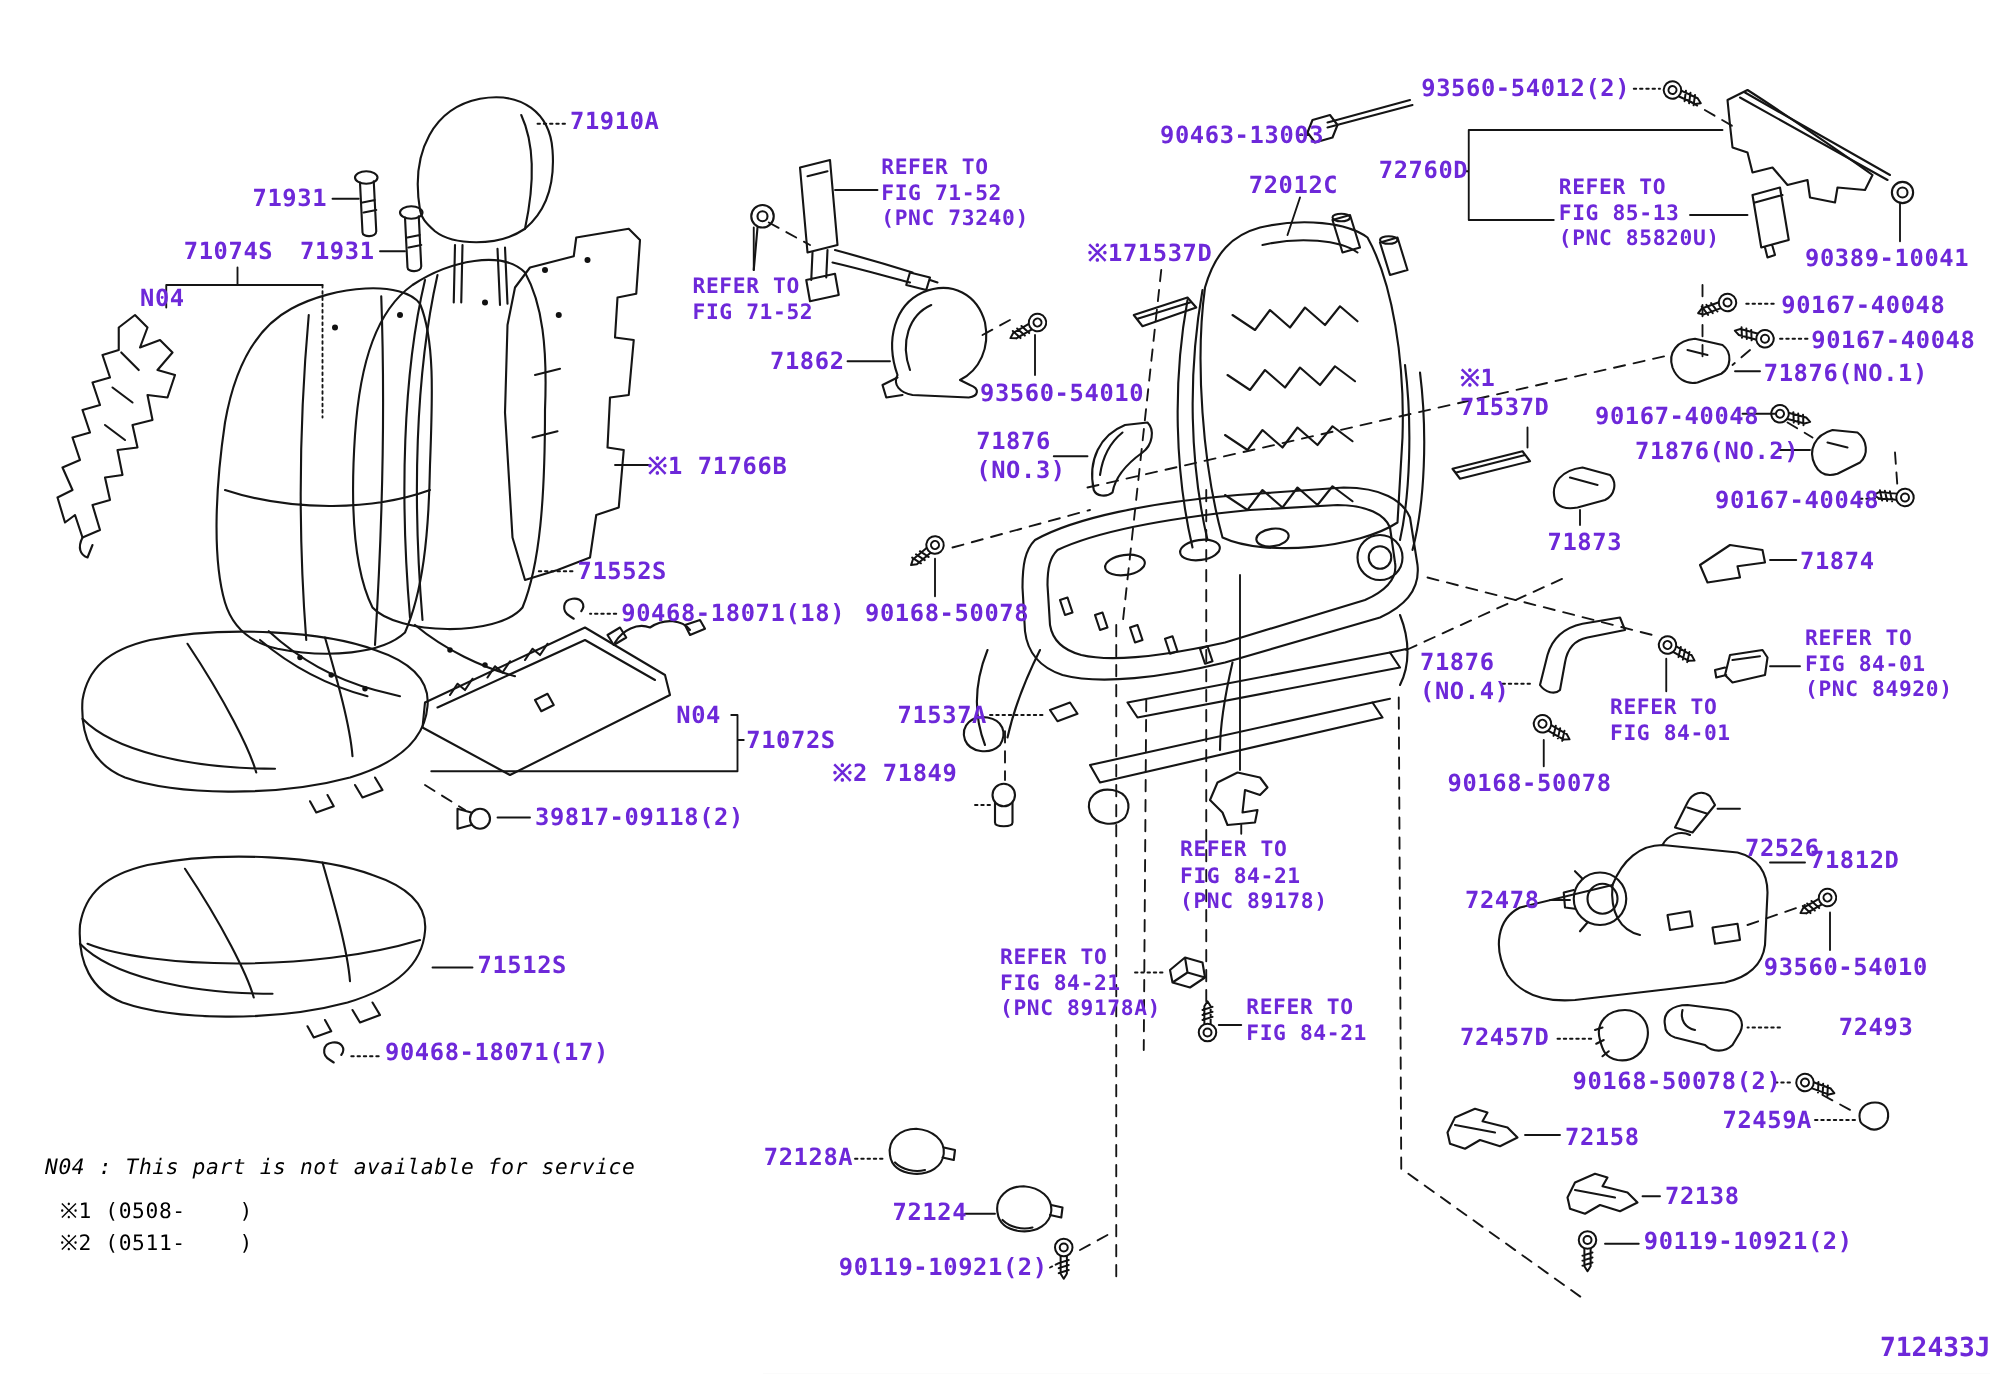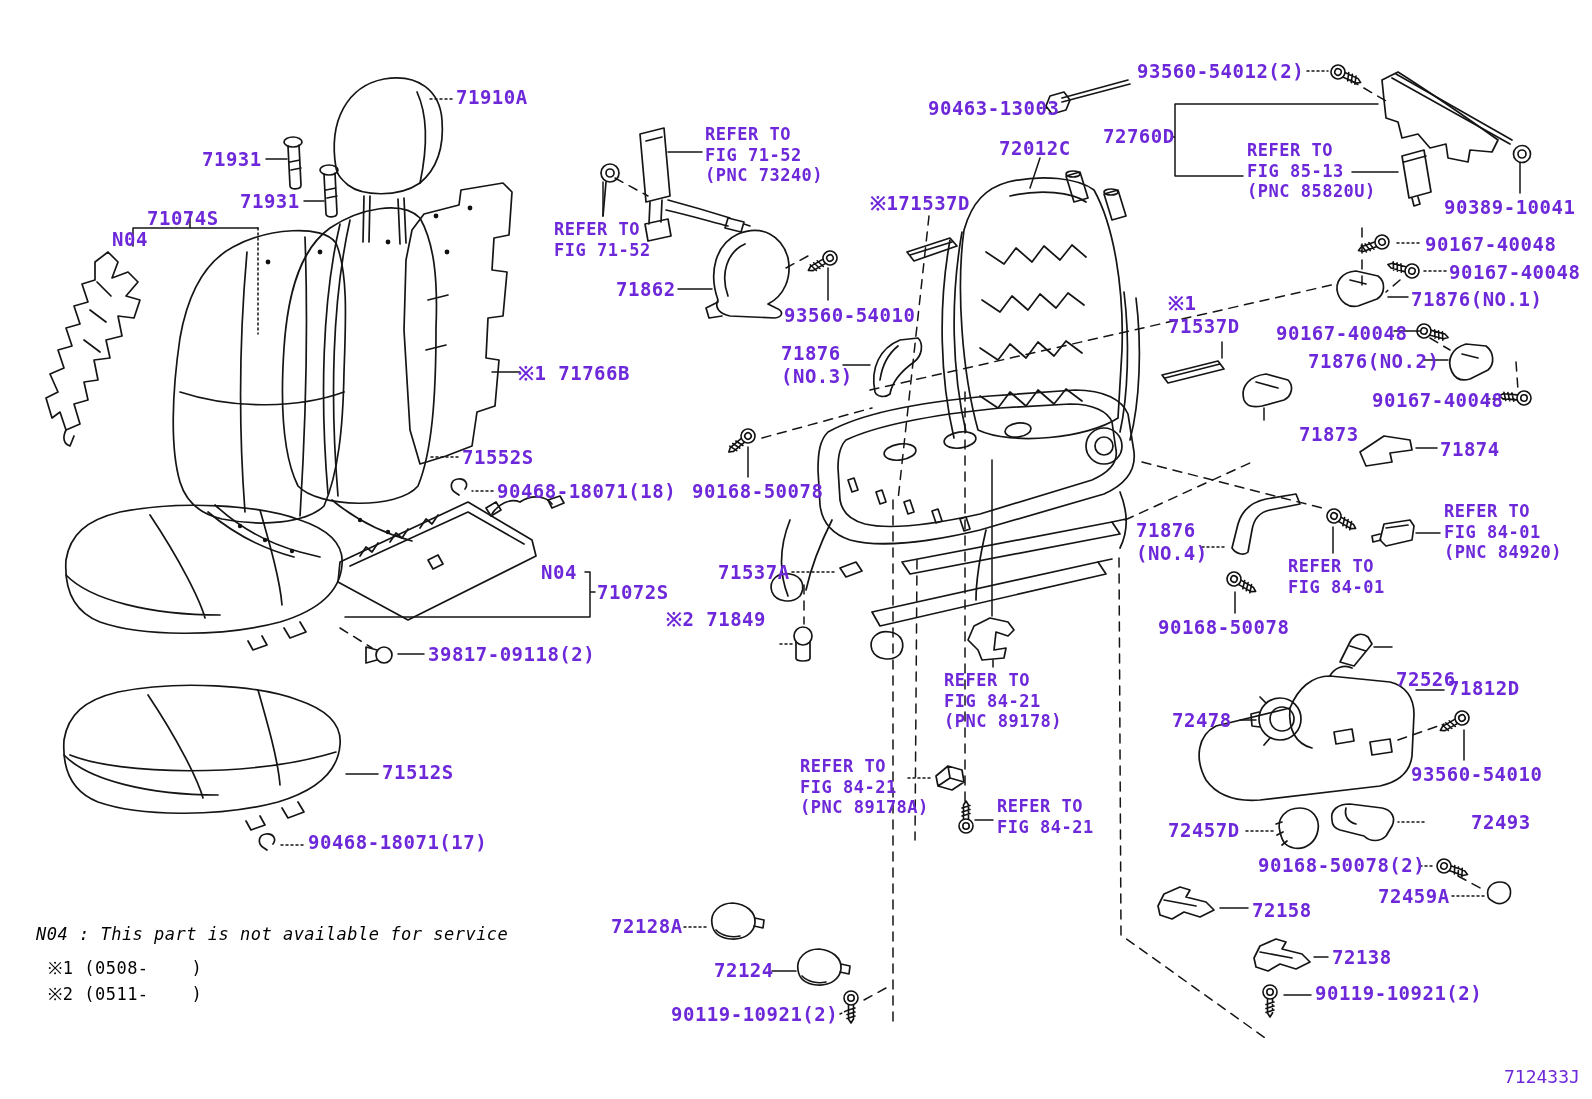--- a/index.html
+++ b/index.html
@@ -3,21 +3,21 @@
 <meta charset="utf-8">
 <style>
   html,body{margin:0;padding:0;}
   body{background:#e8e8e8;font-family:"DejaVu Sans Mono","Liberation Mono",monospace;}
   #stage{position:relative;width:1592px;height:1099px;background:#ffffff;overflow:hidden;}
   #art-svg{position:absolute;left:0;top:0;}
   #labels-layer{position:absolute;left:0;top:0;width:100%;height:100%;}
   .label{position:absolute;color:#6d28d9;white-space:pre;line-height:1.22;}
   .label.part{font-size:19px;font-weight:bold;letter-spacing:0.5px;}
   .label.ref{font-size:17px;font-weight:bold;letter-spacing:0.5px;}
-  .label.docnum{font-size:18px;font-weight:normal;}
+  .label.docnum{font-size:21px;font-weight:bold;}
   .footer-note{position:absolute;color:#000;font-size:17px;white-space:pre;font-weight:normal;letter-spacing:0.5px;}
 </style>
 </head>
 <body>
 
 <div id="stage">
 
   <svg id="art-svg" width="1592" height="1099" viewBox="0 0 1592 1099">
     <defs>
       <g id="scr" stroke="#111" fill="none" stroke-width="1.6">
@@ -380,21 +380,21 @@
         <path d="M340,628 L372,648"></path>
         <path d="M804,585 L804,624"></path>
       </g>
     </g>
   </svg>
 
   <div id="labels-layer">
       <div class="label part" style="left: 456px; top: 86px;">71910A</div>
       <div class="label part" style="left: 202px; top: 148px;">71931</div>
       <div class="label part" style="left: 240px; top: 190px;">71931</div>
-      <div class="label part" style="left: 147px; top: 207px;">71074S</div>
+      <div class="label part" style="left: 147px; top: 190px;">71074S</div>
       <div class="label part" style="left: 112px; top: 228px;">N04</div>
       <div class="label ref" style="left: 705px; top: 124px;">REFER TO
 FIG 71-52
 (PNC 73240)</div>
       <div class="label ref" style="left: 554px; top: 219px;">REFER TO
 FIG 71-52</div>
       <div class="label part" style="left: 616px; top: 278px;">71862</div>
       <div class="label part" style="left: 784px; top: 304px;">93560-54010</div>
       <div class="label part" style="left: 870px; top: 192px;">※171537D</div>
       <div class="label part" style="left: 928px; top: 97px;">90463-13003</div>
@@ -406,21 +406,21 @@
 (PNC 85820U)</div>
       <div class="label part" style="left: 1444px; top: 196px;">90389-10041</div>
       <div class="label part" style="left: 1425px; top: 233px;">90167-40048</div>
       <div class="label part" style="left: 1449px; top: 261px;">90167-40048</div>
       <div class="label part" style="left: 1411px; top: 288px;">71876(NO.1)</div>
       <div class="label part" style="left: 1168px; top: 292px;">※1
 71537D</div>
       <div class="label part" style="left: 1276px; top: 322px;">90167-40048</div>
       <div class="label part" style="left: 1308px; top: 350px;">71876(NO.2)</div>
       <div class="label part" style="left: 1372px; top: 389px;">90167-40048</div>
-      <div class="label part" style="left: 1299px; top: 423px;">71873</div>
+      <div class="label part" style="left: 1238px; top: 423px;">71873</div>
       <div class="label part" style="left: 1440px; top: 438px;">71874</div>
       <div class="label part" style="left: 518px; top: 362px;">※1 71766B</div>
       <div class="label part" style="left: 462px; top: 446px;">71552S</div>
       <div class="label part" style="left: 497px; top: 480px;">90468-18071(18)</div>
       <div class="label part" style="left: 541px; top: 561px;">N04</div>
       <div class="label part" style="left: 597px; top: 581px;">71072S</div>
       <div class="label part" style="left: 781px; top: 342px;">71876
 (NO.3)</div>
       <div class="label part" style="left: 692px; top: 480px;">90168-50078</div>
       <div class="label part" style="left: 718px; top: 561px;">71537A</div>

